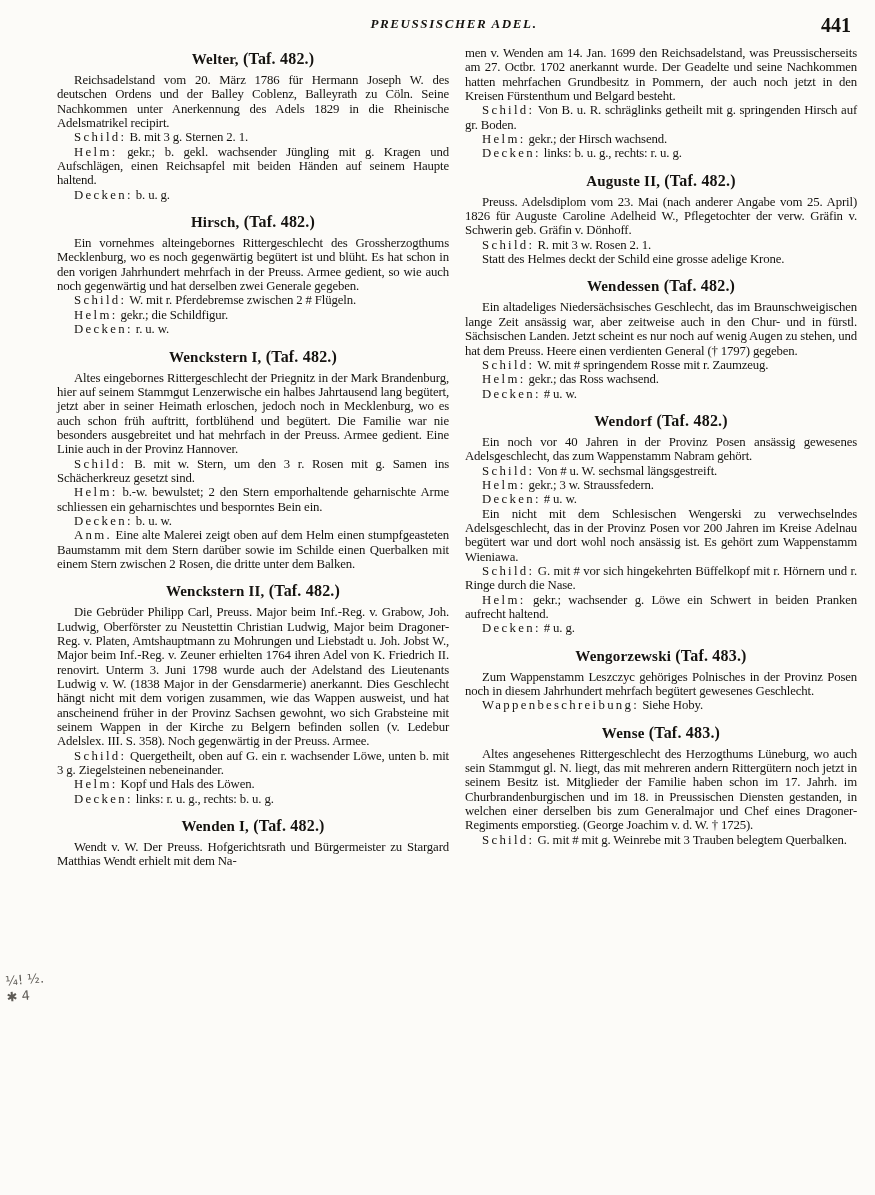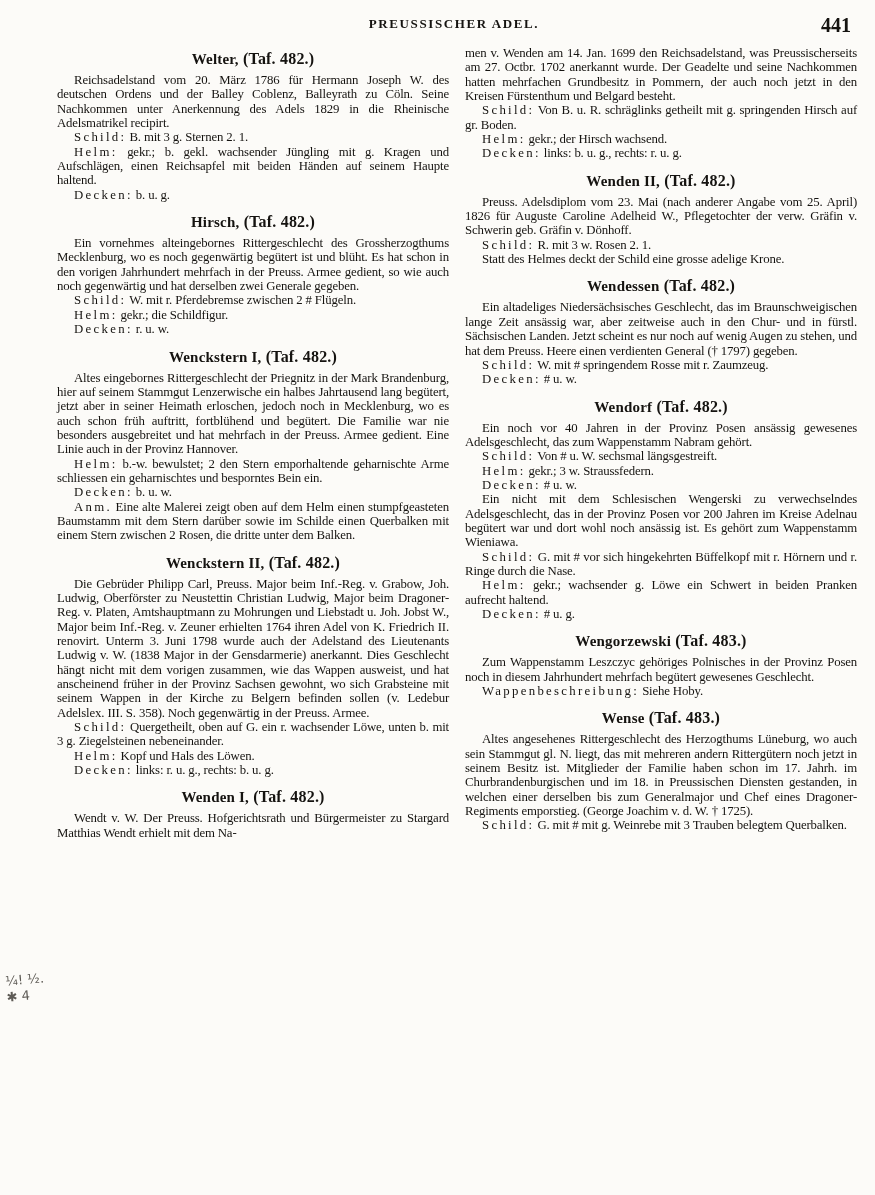--- a/index.html
+++ b/index.html
@@ -6,21 +6,21 @@
   body{
     width:875px;height:1195px;
     background:#fcfbf8;
     color:#151310;
     font-family:"Liberation Serif","DejaVu Serif",serif;
     position:relative;overflow:hidden;
   }
   .pagehead{position:absolute;top:16px;left:57px;right:24px;height:22px}
   .running-title{
     position:absolute;left:0;right:0;text-align:center;
-    font-size:13px;font-weight:bold;letter-spacing:1.6px;
+    font-size:13px;font-weight:bold;letter-spacing:1.6px;font-style:italic;
   }
   .page-number{position:absolute;right:0;top:-2px;font-size:20px;font-weight:bold}
   .columns{position:absolute;top:46px;left:57px;display:flex;gap:16px}
   .col{
     width:392px;
     font-size:12.8px;line-height:14.35px;
     text-align:justify;
     letter-spacing:-0.15px;
     hyphens:auto;
   }
@@ -63,20 +63,21 @@
       <section class="entry">
         <h2 class="ehead"><span class="ename">Hirsch,</span><span class="etaf"> (Taf. 482.)</span></h2>
         <p class="blk">Ein vornehmes alteingebornes Rittergeschlecht des Grossherzogthums Mecklenburg, wo es noch gegenwärtig begütert ist und blüht. Es hat schon in den vorigen Jahrhundert mehrfach in der Preuss. Armee gedient, so wie auch noch gegenwärtig und hat derselben zwei Generale gegeben.</p>
         <p class="blk"><span class="lbl">Schild:</span> W. mit r. Pferdebremse zwischen 2 # Flügeln.</p>
         <p class="blk"><span class="lbl">Helm:</span> gekr.; die Schildfigur.</p>
         <p class="blk"><span class="lbl">Decken:</span> r. u. w.</p>
       </section>
       <section class="entry">
         <h2 class="ehead"><span class="ename">Wenckstern I,</span><span class="etaf"> (Taf. 482.)</span></h2>
         <p class="blk">Altes eingebornes Rittergeschlecht der Priegnitz in der Mark Brandenburg, hier auf seinem Stammgut Lenzerwische ein halbes Jahrtausend lang begütert, jetzt aber in seiner Heimath erloschen, jedoch noch in Mecklenburg, wo es auch schon früh auftritt, fortblühend und begütert. Die Familie war nie besonders ausgebreitet und hat mehrfach in der Preuss. Armee gedient. Eine Linie auch in der Provinz Hannover.</p>
+        <p class="blk"><span class="lbl">Schild:</span> B. mit w. Stern, um den 3 r. Rosen mit g. Samen ins Schächerkreuz gesetzt sind.</p>
         <p class="blk"><span class="lbl">Helm:</span> b.-w. bewulstet; 2 den Stern emporhaltende geharnischte Arme schliessen ein geharnischtes und besporntes Bein ein.</p>
         <p class="blk"><span class="lbl">Decken:</span> b. u. w.</p>
         <p class="blk"><span class="lbl">Anm.</span> Eine alte Malerei zeigt oben auf dem Helm einen stumpfgeasteten Baumstamm mit dem Stern darüber sowie im Schilde einen Querbalken mit einem Stern zwischen 2 Rosen, die dritte unter dem Balken.</p>
       </section>
       <section class="entry">
         <h2 class="ehead"><span class="ename">Wenckstern II,</span><span class="etaf"> (Taf. 482.)</span></h2>
         <p class="blk">Die Gebrüder Philipp Carl, Preuss. Major beim Inf.-Reg. v. Grabow, Joh. Ludwig, Oberförster zu Neustettin Christian Ludwig, Major beim Dragoner-Reg. v. Platen, Amtshauptmann zu Mohrungen und Liebstadt u. Joh. Jobst W., Major beim Inf.-Reg. v. Zeuner erhielten 1764 ihren Adel von K. Friedrich II. renovirt. Unterm 3. Juni 1798 wurde auch der Adelstand des Lieutenants Ludwig v. W. (1838 Major in der Gensdarmerie) anerkannt. Dies Geschlecht hängt nicht mit dem vorigen zusammen, wie das Wappen ausweist, und hat anscheinend früher in der Provinz Sachsen gewohnt, wo sich Grabsteine mit seinem Wappen in der Kirche zu Belgern befinden sollen (v. Ledebur Adelslex. III. S. 358). Noch gegenwärtig in der Preuss. Armee.</p>
         <p class="blk"><span class="lbl">Schild:</span> Quergetheilt, oben auf G. ein r. wachsender Löwe, unten b. mit 3 g. Ziegelsteinen nebeneinander.</p>
         <p class="blk"><span class="lbl">Helm:</span> Kopf und Hals des Löwen.</p>
         <p class="blk"><span class="lbl">Decken:</span> links: r. u. g., rechts: b. u. g.</p>
@@ -87,29 +88,30 @@
       </section>
     </div>
   <div class="col" id="col-right">
       <section class="entry">
         <p class="blk noindent">men v. Wenden am 14. Jan. 1699 den Reichsadelstand, was Preussischerseits am 27. Octbr. 1702 anerkannt wurde. Der Geadelte und seine Nachkommen hatten mehrfachen Grundbesitz in Pommern, der auch noch jetzt in den Kreisen Fürstenthum und Belgard besteht.</p>
         <p class="blk"><span class="lbl">Schild:</span> Von B. u. R. schräglinks getheilt mit g. springenden Hirsch auf gr. Boden.</p>
         <p class="blk"><span class="lbl">Helm:</span> gekr.; der Hirsch wachsend.</p>
         <p class="blk"><span class="lbl">Decken:</span> links: b. u. g., rechts: r. u. g.</p>
       </section>
       <section class="entry">
-        <h2 class="ehead"><span class="ename">Wenden II,</span><span class="etaf"> (Taf. 482.)</span></h2>
+        <h2 class="ehead"><span class="ename">Auguste II,</span><span class="etaf"> (Taf. 482.)</span></h2>
         <p class="blk">Preuss. Adelsdiplom vom 23. Mai (nach anderer Angabe vom 25. April) 1826 für Auguste Caroline Adelheid W., Pflegetochter der verw. Gräfin v. Schwerin geb. Gräfin v. Dönhoff.</p>
         <p class="blk"><span class="lbl">Schild:</span> R. mit 3 w. Rosen 2. 1.</p>
         <p class="blk">Statt des Helmes deckt der Schild eine grosse adelige Krone.</p>
       </section>
       <section class="entry">
         <h2 class="ehead"><span class="ename">Wendessen</span><span class="etaf"> (Taf. 482.)</span></h2>
         <p class="blk">Ein altadeliges Niedersächsisches Geschlecht, das im Braunschweigischen lange Zeit ansässig war, aber zeitweise auch in den Chur- und in fürstl. Sächsischen Landen. Jetzt scheint es nur noch auf wenig Augen zu stehen, und hat dem Preuss. Heere einen verdienten General († 1797) gegeben.</p>
         <p class="blk"><span class="lbl">Schild:</span> W. mit # springendem Rosse mit r. Zaumzeug.</p>
+        <p class="blk"><span class="lbl">Helm:</span> gekr.; das Ross wachsend.</p>
         <p class="blk"><span class="lbl">Decken:</span> # u. w.</p>
       </section>
       <section class="entry">
         <h2 class="ehead"><span class="ename">Wendorf</span><span class="etaf"> (Taf. 482.)</span></h2>
         <p class="blk">Ein noch vor 40 Jahren in der Provinz Posen ansässig gewesenes Adelsgeschlecht, das zum Wappenstamm Nabram gehört.</p>
         <p class="blk"><span class="lbl">Schild:</span> Von # u. W. sechsmal längsgestreift.</p>
         <p class="blk"><span class="lbl">Helm:</span> gekr.; 3 w. Straussfedern.</p>
         <p class="blk"><span class="lbl">Decken:</span> # u. w.</p>
       </section>
       <section class="entry">

